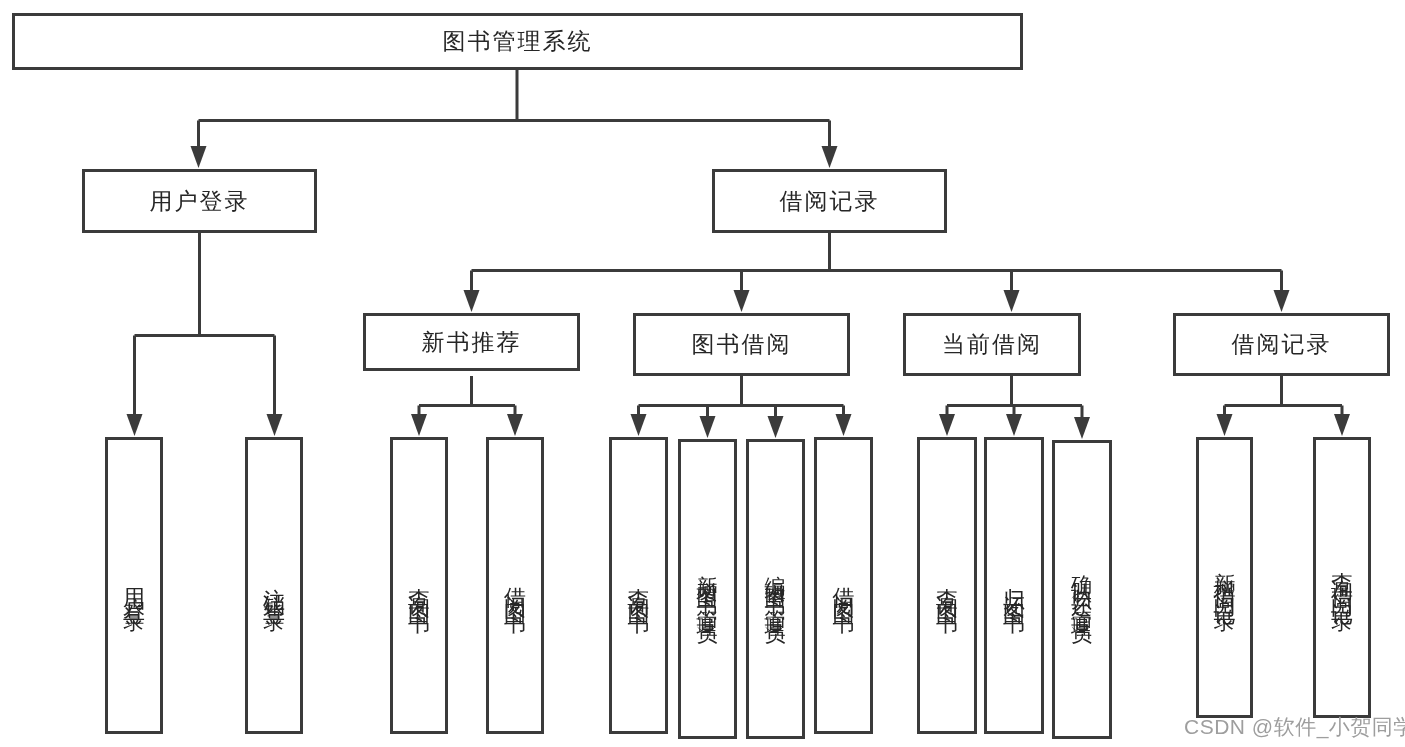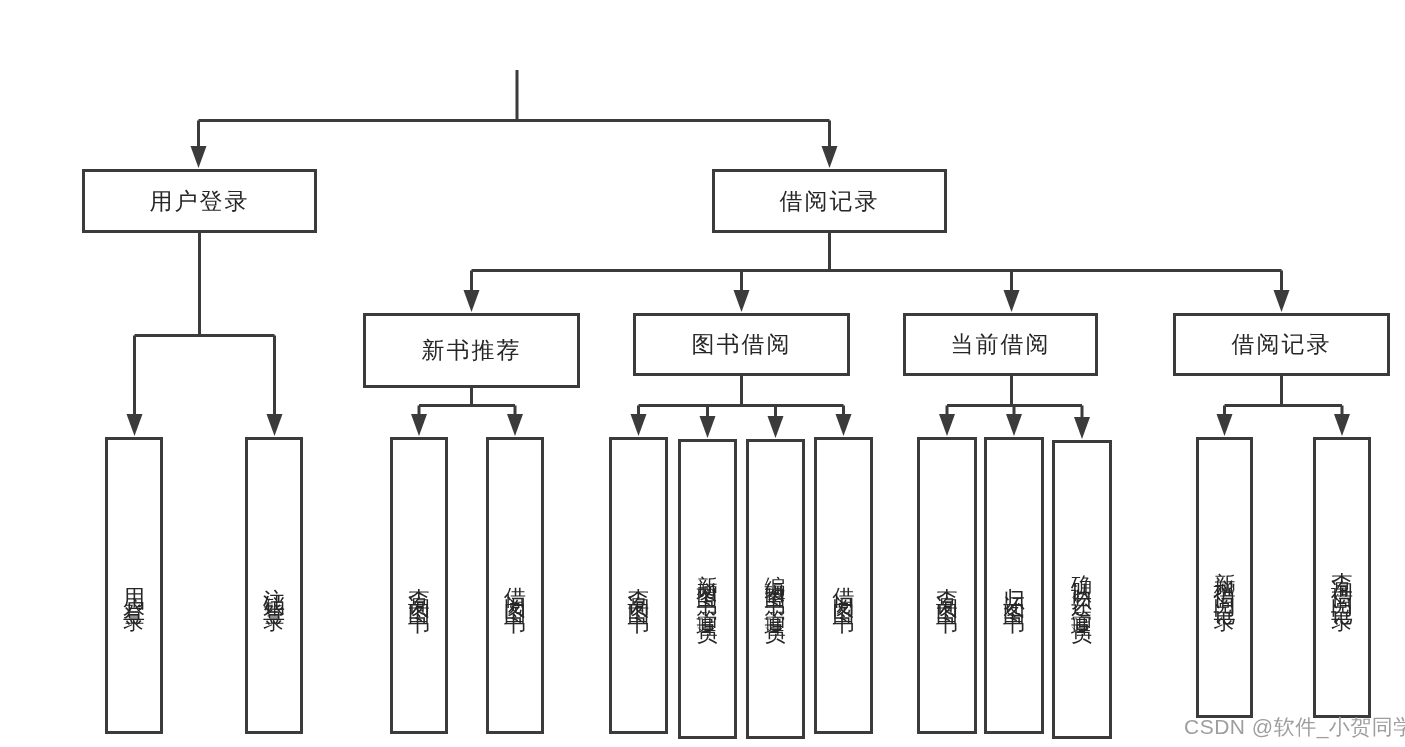--- a/index.html
+++ b/index.html
@@ -85,35 +85,38 @@
       <polygon points="767.5,416 783.5,416 775.5,438"></polygon>
       <polygon points="835.5,414 851.5,414 843.5,436"></polygon>
       <polygon points="939,414 955,414 947,436"></polygon>
       <polygon points="1006,414 1022,414 1014,436"></polygon>
       <polygon points="1074,417 1090,417 1082,439"></polygon>
       <polygon points="1216.5,414 1232.5,414 1224.5,436"></polygon>
       <polygon points="1334,414 1350,414 1342,436"></polygon>
     </g>
   </svg>
 
+  <div class="hbox" style="left:12px;top:13px;width:1011px;height:57px;">
+    <span>图书管理系统</span>
+  </div>
 
   <div class="hbox" style="left:82px;top:169px;width:235px;height:64px;">
     <span>用户登录</span>
   </div>
   <div class="hbox" style="left:712px;top:169px;width:235px;height:64px;">
     <span>借阅记录</span>
   </div>
 
-  <div class="hbox" style="left:363px;top:313px;width:217px;height:75px;">
+  <div class="hbox" style="left:363px;top:313px;width:217px;height:58px;">
     <span>新书推荐</span>
   </div>
   <div class="hbox" style="left:633px;top:313px;width:217px;height:63px;">
     <span>图书借阅</span>
   </div>
-  <div class="hbox" style="left:903px;top:313px;width:195px;height:63px;">
+  <div class="hbox" style="left:903px;top:313px;width:178px;height:63px;">
     <span>当前借阅</span>
   </div>
   <div class="hbox" style="left:1173px;top:313px;width:217px;height:63px;">
     <span>借阅记录</span>
   </div>
 
   <div class="vbox" style="left:105px;top:437px;width:58px;height:297px;">
     <span class="vlabel">用户登录</span>
   </div>
   <div class="vbox" style="left:245px;top:437px;width:58px;height:297px;">

